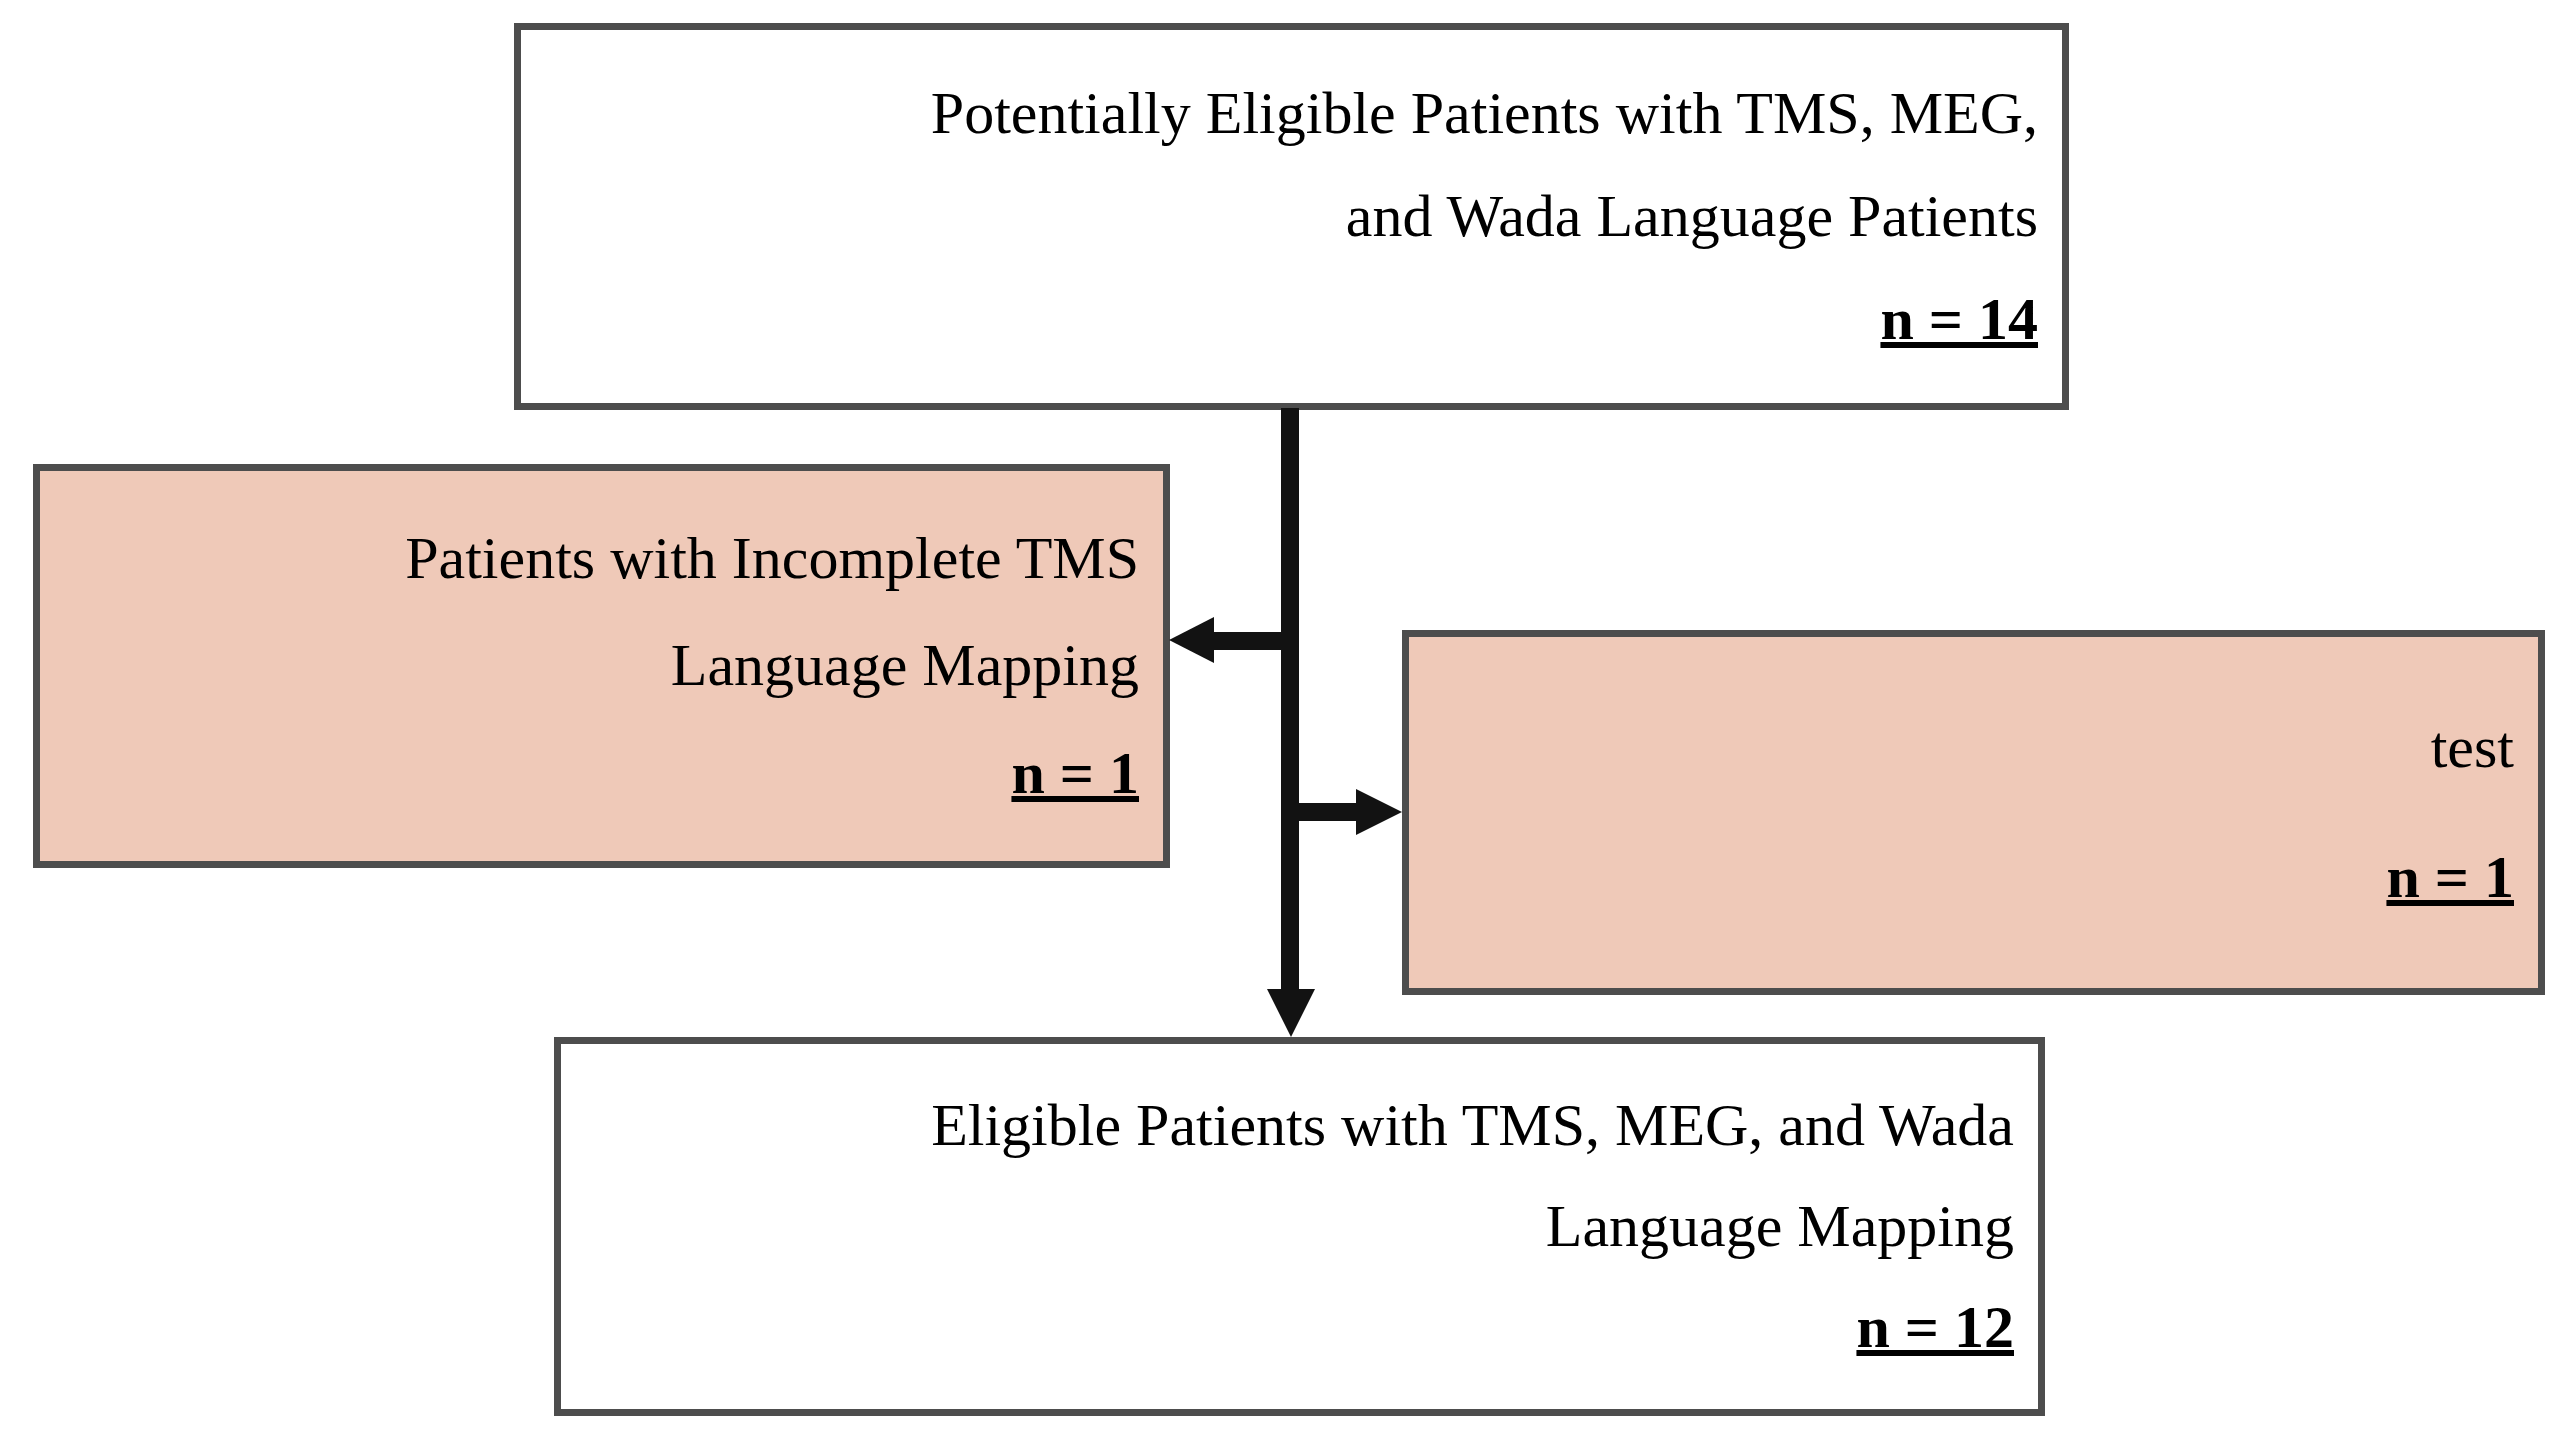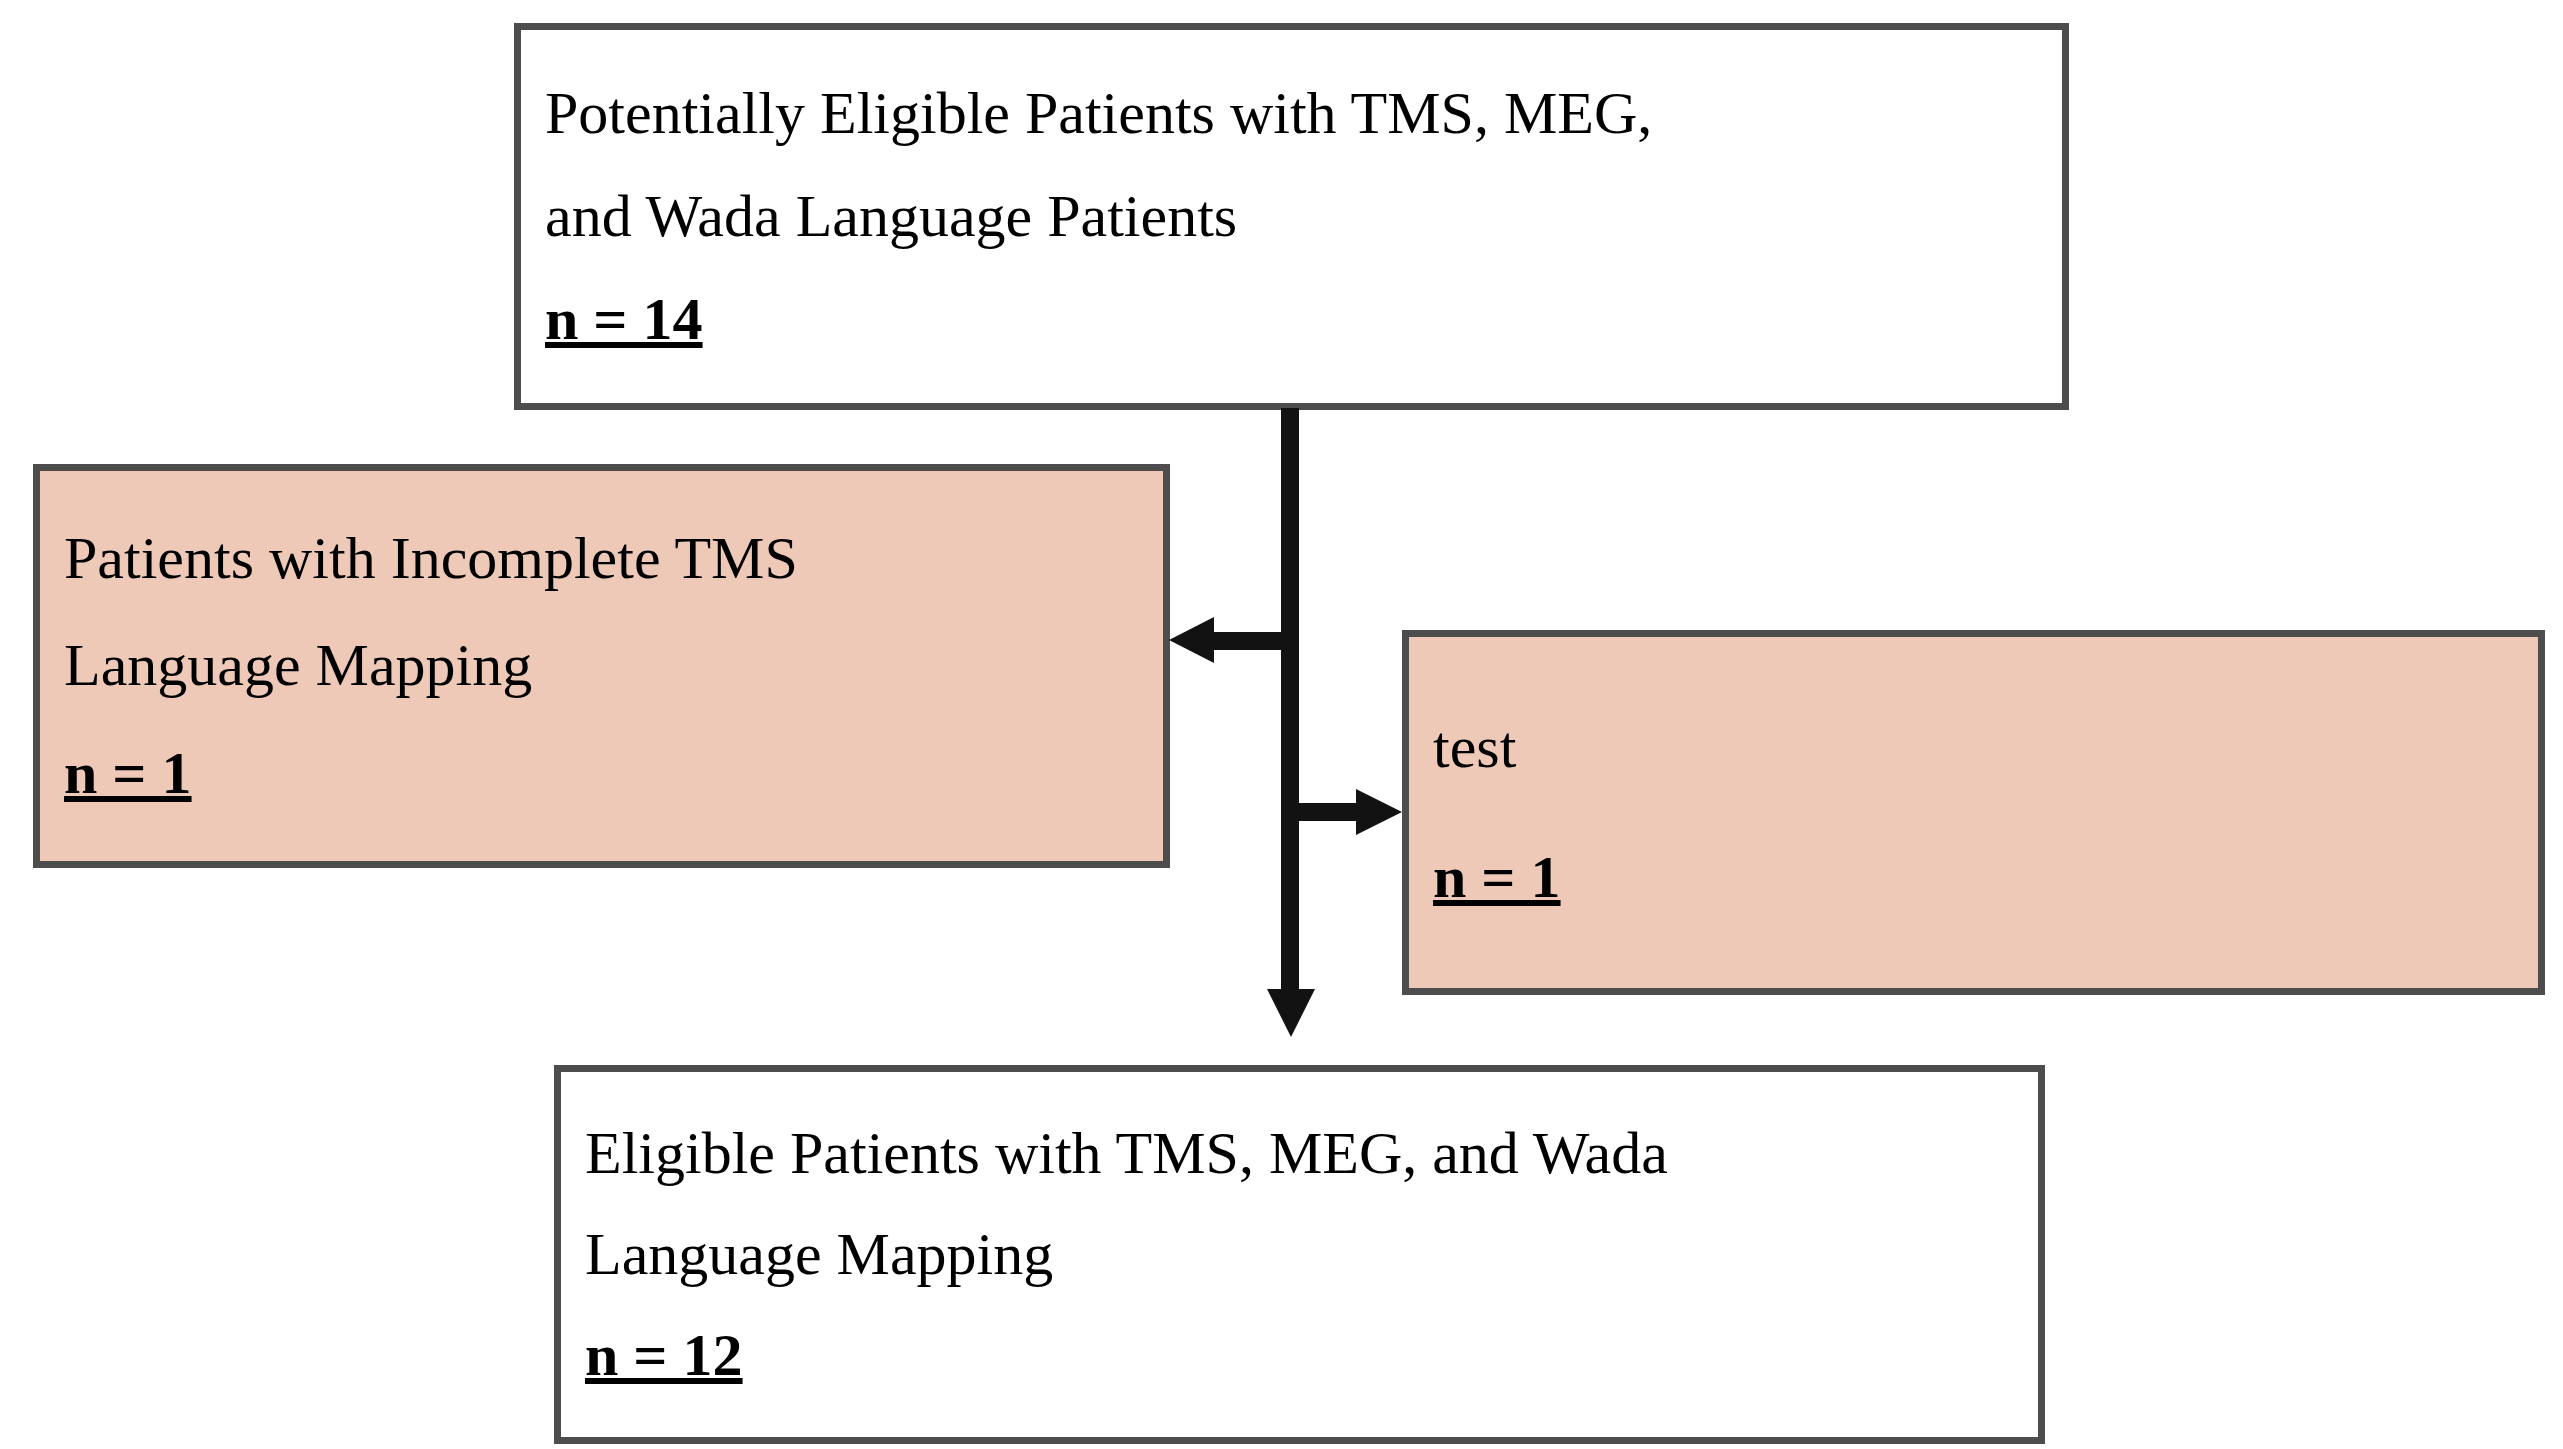--- a/index.html
+++ b/index.html
@@ -15,39 +15,39 @@
     font-family: "Liberation Serif", "DejaVu Serif", serif;
     color: var(--text, #000000);
   }
   .box {
     position: absolute;
     box-sizing: border-box;
     border: 7.2px solid var(--box-border, #4d4d4d);
     display: flex;
     flex-direction: column;
     justify-content: space-evenly;
-    align-items: flex-start;
+    align-items: flex-end;
     text-align: center;
     padding: 14.4px 24px;
   }
   .white-box { background: var(--white-fill, #ffffff); }
   .highlight-box { background: var(--highlight-fill, #efc9b8); }
   .line {
     font-size: 60px;
     line-height: 1.15;
     white-space: nowrap;
   }
   .count {
     font-weight: 700;
     text-decoration: underline;
   }
   #top-box    { left: 514px;  top: 23px;   width: 1555px; height: 387px; }
   #left-box   { left: 33px;   top: 464px;  width: 1137px; height: 404px; }
   #right-box  { left: 1402px; top: 630px;  width: 1143px; height: 365px; }
-  #bottom-box { left: 554px;  top: 1037px; width: 1491px; height: 379px; margin-top: 28px; }
+  #bottom-box { left: 554px;  top: 1037px; width: 1491px; height: 379px; }
 
   .arrow-shaft {
     position: absolute;
     background: var(--arrow, #121212);
   }
   #arrow-down-shaft  { left: 1281px; top: 408px;  width: 17.6px;  height: 583px; }
   #arrow-left-shaft  { left: 1213px; top: 632px;  width: 80px; height: 17.6px; }
   #arrow-right-shaft { left: 1284px; top: 803px; width: 73px;  height: 17.6px; }
 
   .tri { position: absolute; width: 0; height: 0; }

